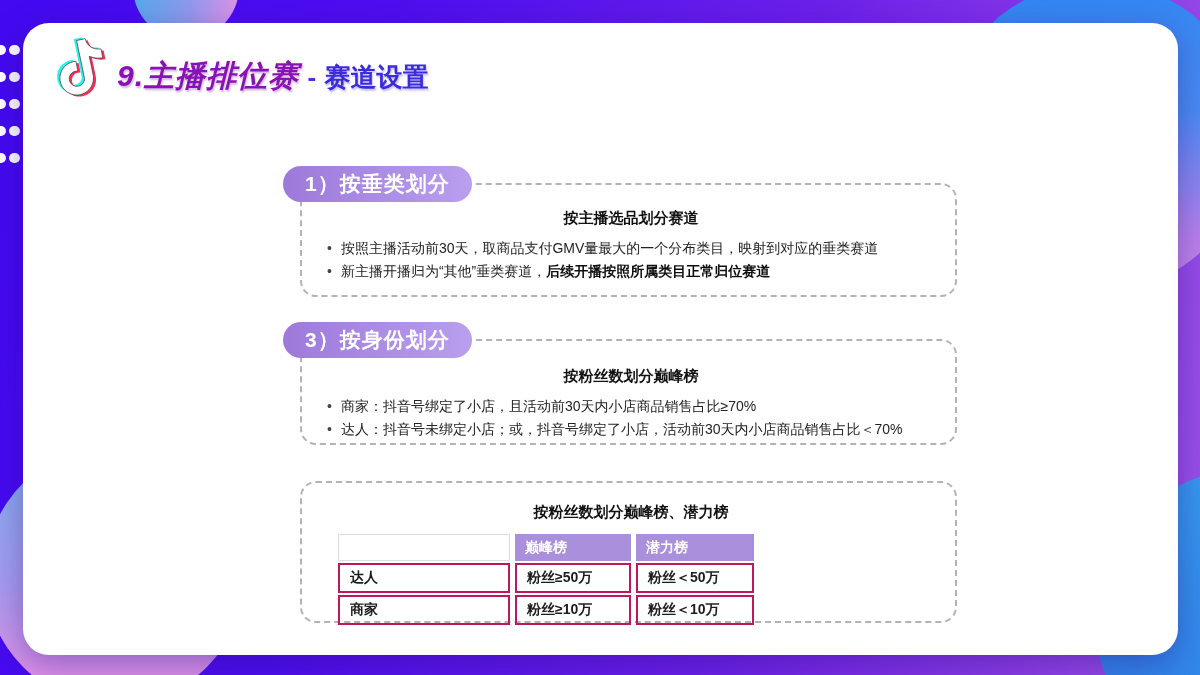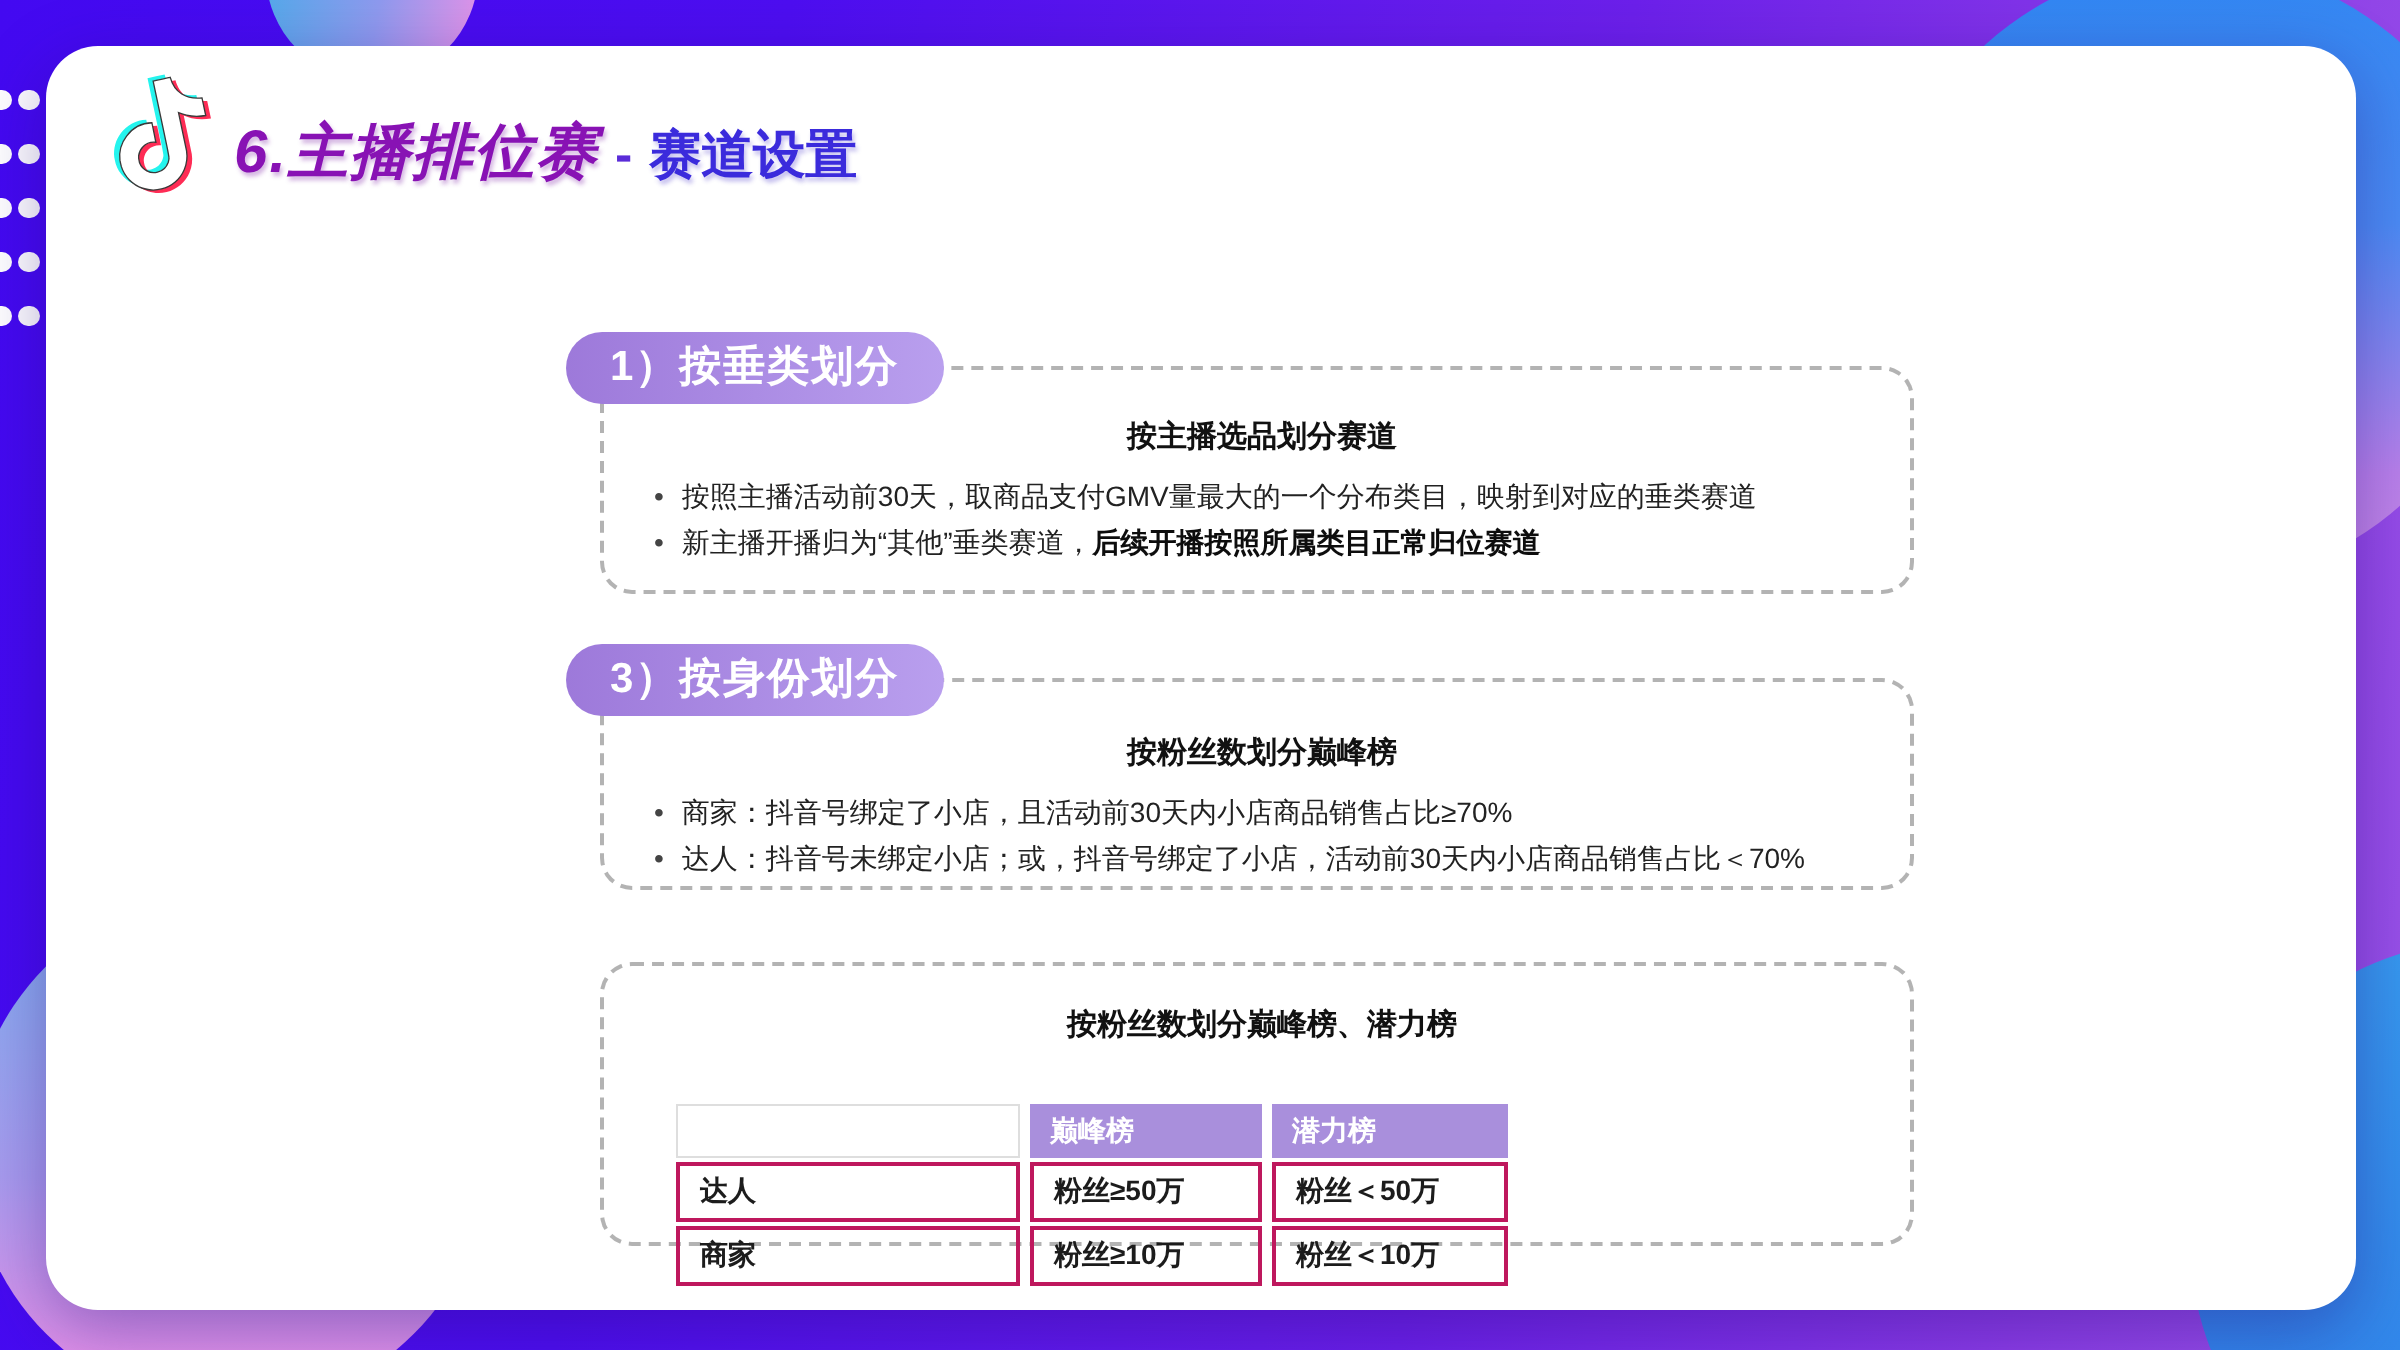--- a/index.html
+++ b/index.html
@@ -39,21 +39,21 @@
   .panel{position:absolute;left:277px;width:657px;border:2px dashed #b3b3b3;border-radius:16px;
     box-sizing:border-box;padding:0 20px 0 25px;background:#ffffff;}
   .b1-badge{top:143px;} .panel1{top:160px;height:114px;padding-top:24px;}
   .b2-badge{top:299px;} .panel2{top:316px;height:106px;padding-top:26px;}
   .b3-badge{top:441px;} .panel3{top:458px;height:142px;padding-top:20px;}
   .panel-heading{font-size:15px;font-weight:800;color:#111;margin-bottom:9px;text-align:center;}
   .bullet{display:flex;gap:9px;font-size:14px;line-height:23px;color:#222;}
   .bullet .dot{color:#444;}
   .bullet .b{font-weight:800;color:#0d0d0d;}
   
-  .fans-table{border-collapse:separate;border-spacing:5px 2px;margin:28px 0 0 6px;}
+  .fans-table{border-collapse:separate;border-spacing:5px 2px;margin:10px 0 0 6px;}
   .fans-table th,.fans-table td{font-size:14px;padding:0 10px;height:25px;text-align:left;}
   .fans-table th{background:#a98fdc;color:#ffffff;font-weight:700;}
   .fans-table th.blank{background:#ffffff;border:1px solid #dedede;}
   .fans-table td{border:2px solid #be185d;color:#1c1c1c;font-weight:600;height:26px;}
   .fans-table th:nth-child(1),.fans-table td:nth-child(1){width:148px;}
   .fans-table th:nth-child(2),.fans-table td:nth-child(2){width:92px;}
   .fans-table th:nth-child(3),.fans-table td:nth-child(3){width:94px;}
 </style>
 </head>
 <body>
@@ -77,21 +77,21 @@
 
 <div class="card">
 
   <svg class="logo" viewBox="-3.2 -3.2 30.4 30.4" xmlns="http://www.w3.org/2000/svg">
     <path transform="translate(-1.1,-0.9)" fill="#25f4ee" d="M12.525.02c1.31-.02 2.61-.01 3.91-.02.08 1.53.63 3.09 1.75 4.17 1.12 1.11 2.7 1.62 4.24 1.79v4.03c-1.44-.05-2.89-.35-4.2-.97-.57-.26-1.1-.59-1.62-.93-.01 2.92.01 5.84-.02 8.75-.08 1.4-.54 2.79-1.35 3.94-1.31 1.92-3.58 3.17-5.91 3.21-1.43.08-2.86-.31-4.08-1.03-2.02-1.19-3.44-3.37-3.65-5.71-.02-.5-.03-1-.01-1.49.18-1.9 1.12-3.72 2.58-4.96 1.66-1.44 3.98-2.13 6.15-1.72.02 1.48-.04 2.96-.04 4.44-.99-.32-2.15-.23-3.02.37-.63.41-1.11 1.04-1.36 1.75-.21.51-.15 1.07-.14 1.61.24 1.64 1.82 3.02 3.5 2.87 1.12-.01 2.19-.66 2.77-1.61.19-.33.4-.67.41-1.06.1-1.79.06-3.57.07-5.36.01-4.03-.01-8.05.02-12.07z"></path>
     <path transform="translate(1.0,0.9)" fill="#fe2c55" d="M12.525.02c1.31-.02 2.61-.01 3.91-.02.08 1.53.63 3.09 1.75 4.17 1.12 1.11 2.7 1.62 4.24 1.79v4.03c-1.44-.05-2.89-.35-4.2-.97-.57-.26-1.1-.59-1.62-.93-.01 2.92.01 5.84-.02 8.75-.08 1.4-.54 2.79-1.35 3.94-1.31 1.92-3.58 3.17-5.91 3.21-1.43.08-2.86-.31-4.08-1.03-2.02-1.19-3.44-3.37-3.65-5.71-.02-.5-.03-1-.01-1.49.18-1.9 1.12-3.72 2.58-4.96 1.66-1.44 3.98-2.13 6.15-1.72.02 1.48-.04 2.96-.04 4.44-.99-.32-2.15-.23-3.02.37-.63.41-1.11 1.04-1.36 1.75-.21.51-.15 1.07-.14 1.61.24 1.64 1.82 3.02 3.5 2.87 1.12-.01 2.19-.66 2.77-1.61.19-.33.4-.67.41-1.06.1-1.79.06-3.57.07-5.36.01-4.03-.01-8.05.02-12.07z"></path>
     <path fill="#ffffff" stroke="#3a3a3a" stroke-width="0.3" d="M12.525.02c1.31-.02 2.61-.01 3.91-.02.08 1.53.63 3.09 1.75 4.17 1.12 1.11 2.7 1.62 4.24 1.79v4.03c-1.44-.05-2.89-.35-4.2-.97-.57-.26-1.1-.59-1.62-.93-.01 2.92.01 5.84-.02 8.75-.08 1.4-.54 2.79-1.35 3.94-1.31 1.92-3.58 3.17-5.91 3.21-1.43.08-2.86-.31-4.08-1.03-2.02-1.19-3.44-3.37-3.65-5.71-.02-.5-.03-1-.01-1.49.18-1.9 1.12-3.72 2.58-4.96 1.66-1.44 3.98-2.13 6.15-1.72.02 1.48-.04 2.96-.04 4.44-.99-.32-2.15-.23-3.02.37-.63.41-1.11 1.04-1.36 1.75-.21.51-.15 1.07-.14 1.61.24 1.64 1.82 3.02 3.5 2.87 1.12-.01 2.19-.66 2.77-1.61.19-.33.4-.67.41-1.06.1-1.79.06-3.57.07-5.36.01-4.03-.01-8.05.02-12.07z"></path>
   </svg>
 
   <div class="title">
-    <span class="t1">6.主播排位赛</span>
+    <span class="t1">9.主播排位赛</span>
     <span class="tsep">-</span>
     <span class="t2">赛道设置</span>
   </div>
 
   <div class="badge b1-badge">1）按垂类划分</div>
   <div class="panel panel1">
     <div class="panel-heading">按主播选品划分赛道</div>
     <div class="bullets">
         <div class="bullet">
           <span class="dot">•</span>

